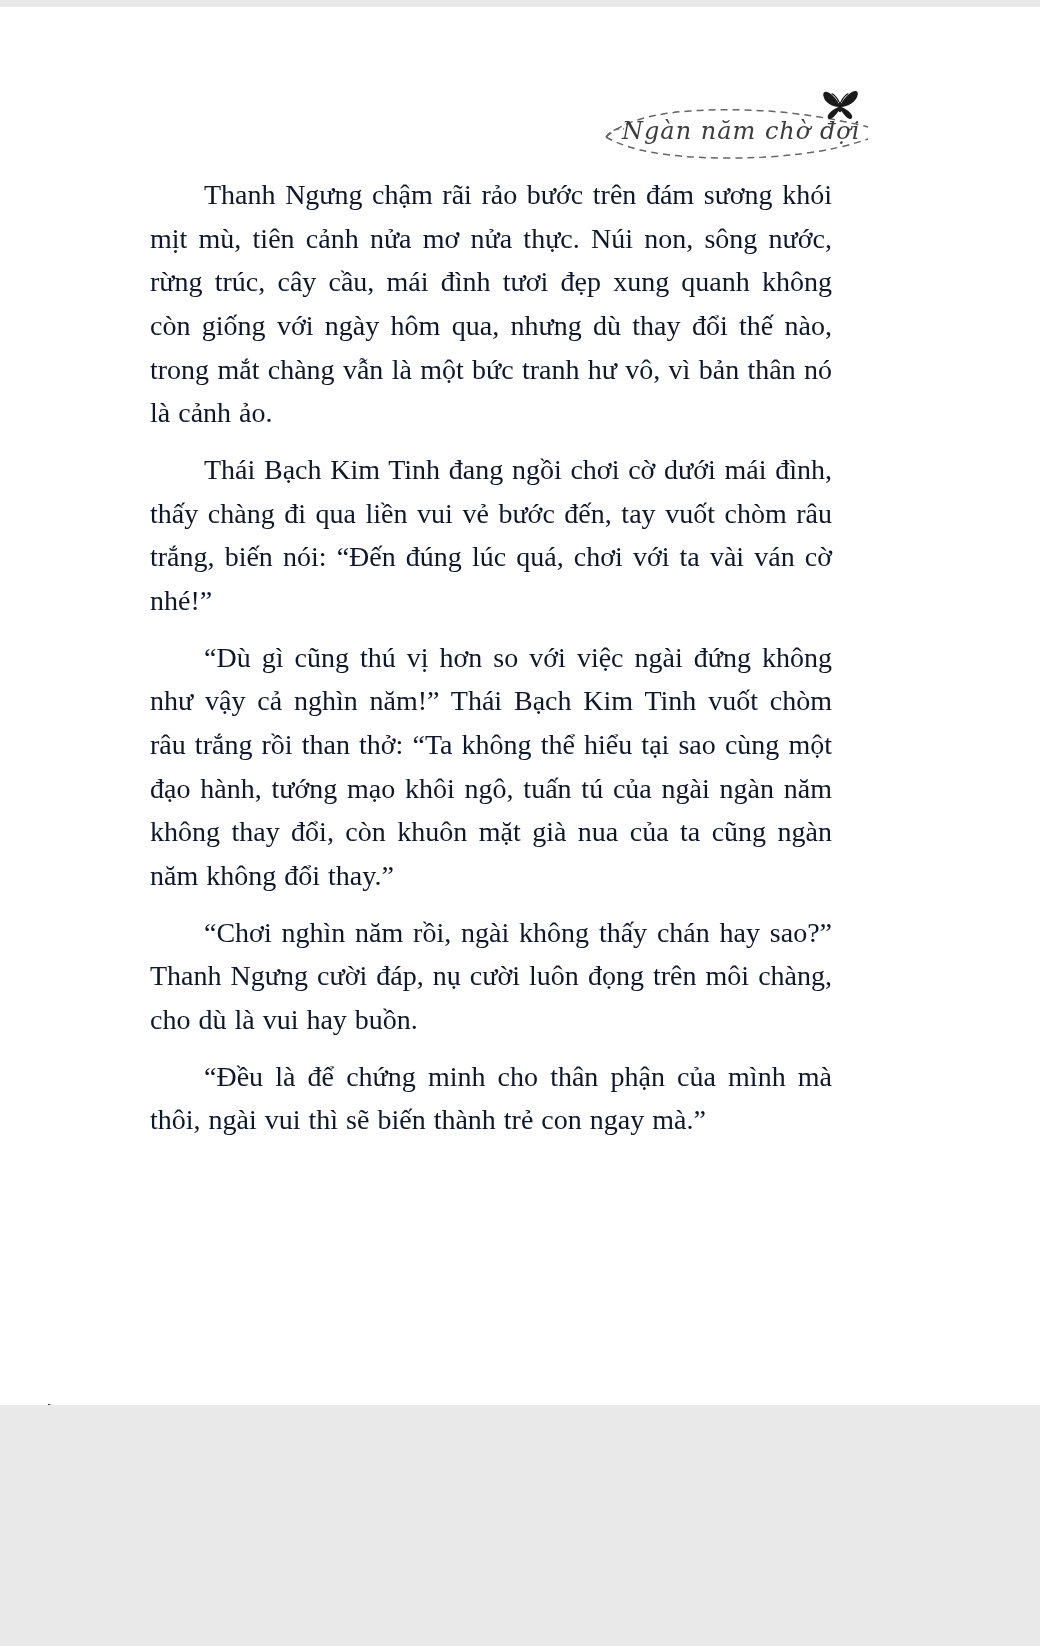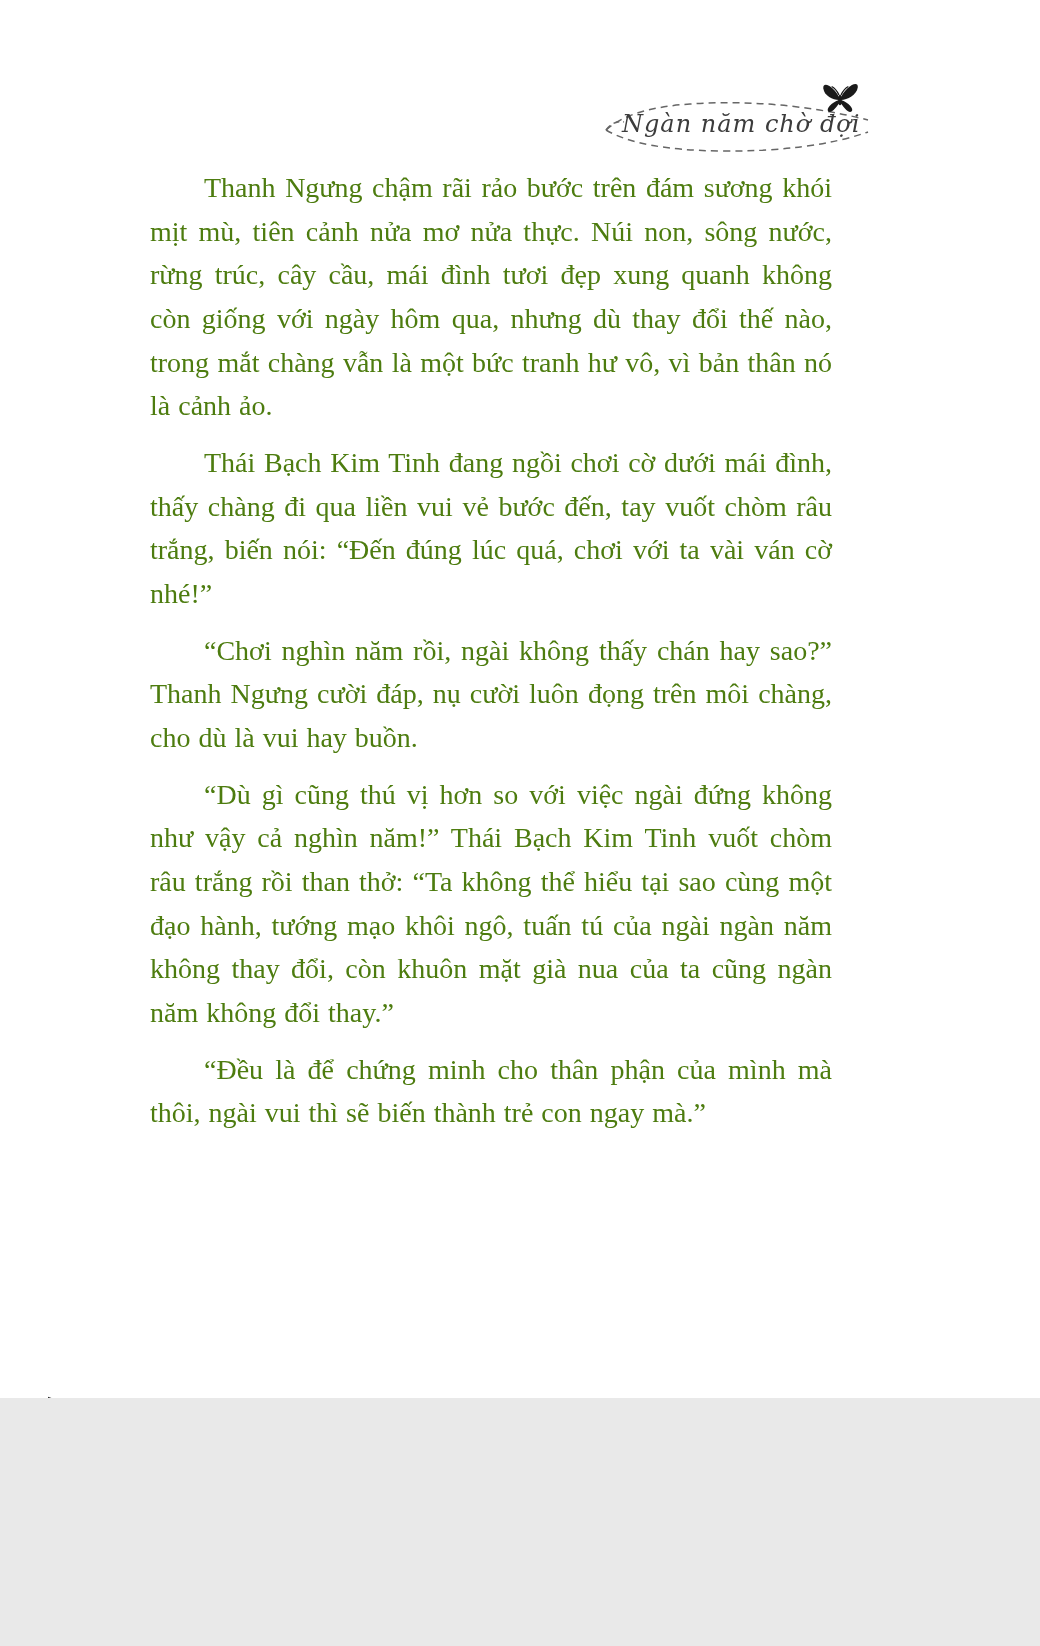--- a/index.html
+++ b/index.html
@@ -1,21 +1,21 @@
 <!DOCTYPE html>
 <html><head>
 <meta charset="utf-8">
 <style>
   html, body { margin: 0; padding: 0; }
   body { background: #e9e9e9; }
   .page {
     position: relative;
     width: 1040px;
     height: 1398px;
-    margin: 0 auto;
+    margin: 7px auto;
     background: #ffffff;
     overflow: hidden;
     font-family: "Liberation Serif", "DejaVu Serif", serif;
   }
 
   
   .header-ornament {
     position: absolute;
     left: 600px;
     top: 96px;
@@ -49,21 +49,21 @@
     left: 150px;
     top: 166px;
     width: 682px;
   }
   .text-block p {
     margin: 0 0 13px 0;
     text-indent: 54px;
     text-align: justify;
     font-size: 28px;
     line-height: 1.56;
-    color: #4d7c0f;
+    color: #0f172a;
     word-spacing: 1px;
   }
 
   
   .butterfly-bottom {
     position: absolute;
     left: 822px;
     top: 1394px;
     width: 46px;
     height: 46px;
@@ -119,22 +119,22 @@
       <path d="M22 25 C15 27 9 34 12 36 C15 38 20 31 23 27 Z"></path>
       <path d="M24 25 C31 27 37 34 34 36 C31 38 26 31 23 27 Z"></path>
       <ellipse cx="23" cy="25" rx="1.6" ry="5"></ellipse>
     </g>
     <path d="M22 20 C20 16 17 13 15 12 M24 20 C26 16 29 13 31 12" stroke="#1a1a1a" fill="none" stroke-width="1.2"></path>
   </svg>
 
   <div class="text-block">
     <p>Thanh Ngưng chậm rãi rảo bước trên đám sương khói mịt mù, tiên cảnh nửa mơ nửa thực. Núi non, sông nước, rừng trúc, cây cầu, mái đình tươi đẹp xung quanh không còn giống với ngày hôm qua, nhưng dù thay đổi thế nào, trong mắt chàng vẫn là một bức tranh hư vô, vì bản thân nó là cảnh ảo.</p>
     <p>Thái Bạch Kim Tinh đang ngồi chơi cờ dưới mái đình, thấy chàng đi qua liền vui vẻ bước đến, tay vuốt chòm râu trắng, biến nói: “Đến đúng lúc quá, chơi với ta vài ván cờ nhé!”</p>
+    <p>“Dù gì cũng thú vị hơn so với việc ngài đứng không như vậy cả nghìn năm!” Thái Bạch Kim Tinh vuốt chòm râu trắng rồi than thở: “Ta không thể hiểu tại sao cùng một đạo hành, tướng mạo khôi ngô, tuấn tú của ngài ngàn năm không thay đổi, còn khuôn mặt già nua của ta cũng ngàn năm không đổi thay.”</p>
     <p>“Chơi nghìn năm rồi, ngài không thấy chán hay sao?” Thanh Ngưng cười đáp, nụ cười luôn đọng trên môi chàng, cho dù là vui hay buồn.</p>
-    <p>“Dù gì cũng thú vị hơn so với việc ngài đứng không như vậy cả nghìn năm!” Thái Bạch Kim Tinh vuốt chòm râu trắng rồi than thở: “Ta không thể hiểu tại sao cùng một đạo hành, tướng mạo khôi ngô, tuấn tú của ngài ngàn năm không thay đổi, còn khuôn mặt già nua của ta cũng ngàn năm không đổi thay.”</p>
     <p>“Đều là để chứng minh cho thân phận của mình mà thôi, ngài vui thì sẽ biến thành trẻ con ngay mà.”</p>
   </div>
 
   <svg class="butterfly-bottom" viewBox="0 0 46 46" xmlns="http://www.w3.org/2000/svg">
     <g fill="#1a1a1a">
       <path d="M23 24 C18 12 6 6 7 14 C8 21 16 25 22 25 Z"></path>
       <path d="M23 24 C28 12 41 5 40 13 C39 20 30 25 24 25 Z"></path>
       <path d="M22 25 C15 27 9 34 12 36 C15 38 20 31 23 27 Z"></path>
       <path d="M24 25 C31 27 37 34 34 36 C31 38 26 31 23 27 Z"></path>
       <ellipse cx="23" cy="25" rx="1.6" ry="5"></ellipse>

